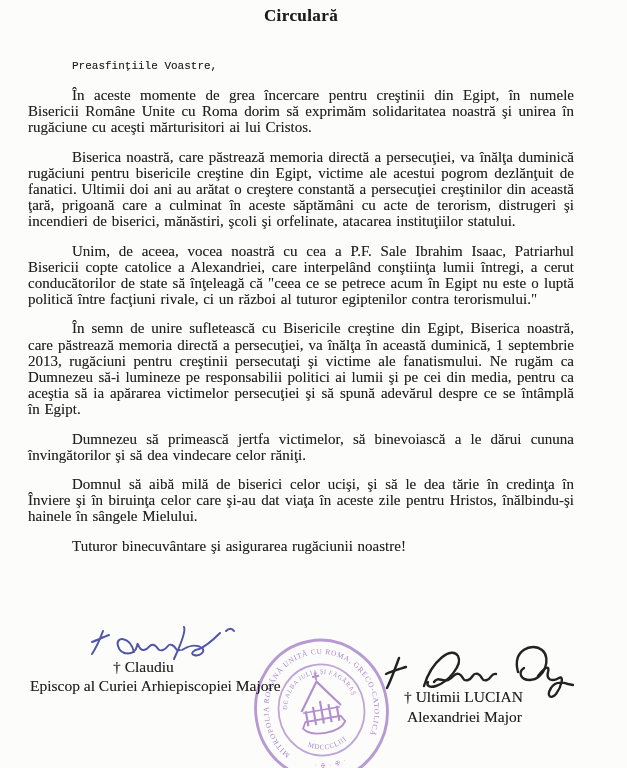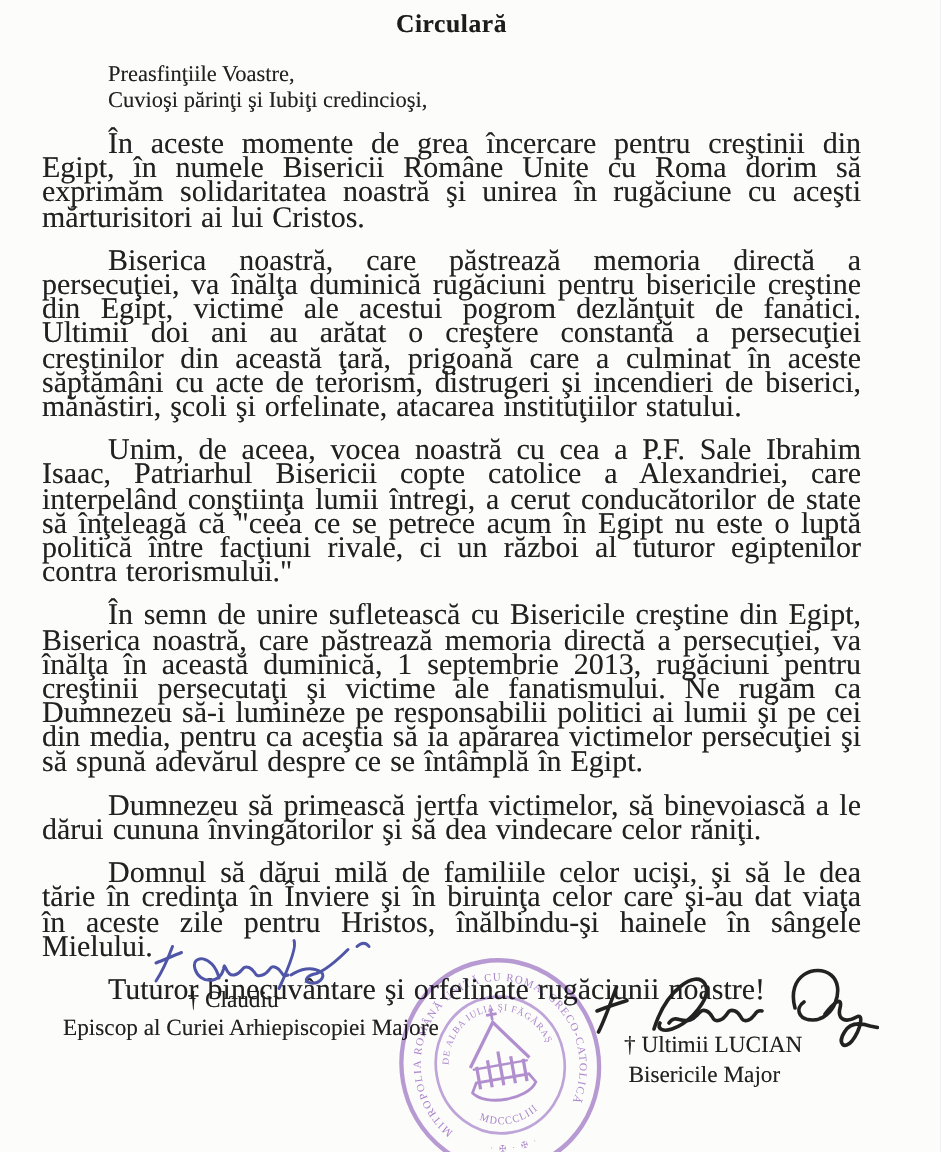--- a/index.html
+++ b/index.html
@@ -16,37 +16,38 @@
   .doc-title{
     margin:2px 0 0 0;
     text-align:center;
     font-size:17px;
     font-weight:bold;
     letter-spacing:.4px;
     color:#1c1c1c;
     text-shadow:0 0 .4px rgba(0,0,0,.45);
   }
   .salutation{
-    margin:16px 0 12px 44px;
-    font-size:15px;
+    margin:32px 0 12px 44px;
+    font-size:11px;
     line-height:17px;
     text-shadow:0 0 .4px rgba(0,0,0,.35);
+    font-family:Liberation Mono, monospace;
   }
   .body-text p{
     margin:0 0 13px 0;
-    font-size:20px;
+    font-size:15px;
     line-height:16.2px;
     text-align:justify;
     text-indent:44px;
     word-spacing:1px;
     text-shadow:0 0 .4px rgba(0,0,0,.35);
   }
   .signature-area{
     position:absolute;
-    left:12px;top:616px;
+    left:0;top:616px;
     width:504px;height:152px;
   }
   .sig-script{position:absolute;}
   .sig-name{
     position:absolute;
     font-size:15.5px;
     line-height:17px;
     text-shadow:0 0 .4px rgba(0,0,0,.35);
     white-space:nowrap;
   }
@@ -63,31 +64,30 @@
 </head>
 <body>
 
 <div class="page">
   <div class="content">
 
     <h1 class="doc-title"><span>Circulară</span></h1>
 
     <div class="salutation">
       <div>Preasfinţiile Voastre,</div>
-      <div>Cuvioşi părinţi şi Iubiţi credincioşi,</div>
     </div>
 
     <div class="body-text">
       <p>În aceste momente de grea încercare pentru creştinii din Egipt, în numele Bisericii Române Unite cu Roma dorim să exprimăm solidaritatea noastră şi unirea în rugăciune cu aceşti mărturisitori ai lui Cristos.</p>
       <p>Biserica noastră, care păstrează memoria directă a persecuţiei, va înălţa duminică rugăciuni pentru bisericile creştine din Egipt, victime ale acestui pogrom dezlănţuit de fanatici. Ultimii doi ani au arătat o creştere constantă a persecuţiei creştinilor din această ţară, prigoană care a culminat în aceste săptămâni cu acte de terorism, distrugeri şi incendieri de biserici, mănăstiri, şcoli şi orfelinate, atacarea instituţiilor statului.</p>
       <p>Unim, de aceea, vocea noastră cu cea a P.F. Sale Ibrahim Isaac, Patriarhul Bisericii copte catolice a Alexandriei, care interpelând conştiinţa lumii întregi, a cerut conducătorilor de state să înţeleagă că "ceea ce se petrece acum în Egipt nu este o luptă politică între facţiuni rivale, ci un război al tuturor egiptenilor contra terorismului."</p>
       <p>În semn de unire sufletească cu Bisericile creştine din Egipt, Biserica noastră, care păstrează memoria directă a persecuţiei, va înălţa în această duminică, 1 septembrie 2013, rugăciuni pentru creştinii persecutaţi şi victime ale fanatismului. Ne rugăm ca Dumnezeu să-i lumineze pe responsabilii politici ai lumii şi pe cei din media, pentru ca aceştia să ia apărarea victimelor persecuţiei şi să spună adevărul despre ce se întâmplă în Egipt.</p>
       <p>Dumnezeu să primească jertfa victimelor, să binevoiască a le dărui cununa învingătorilor şi să dea vindecare celor răniţi.</p>
-      <p>Domnul să dărui milă de familiile celor ucişi, şi să le dea tărie în credinţa în Înviere şi în biruinţa celor care şi-au dat viaţa în aceste zile pentru Hristos, înălbindu-şi hainele în sângele Mielului.</p>
-      <p>Tuturor binecuvântare şi orfelinate rugăciunii noastre!</p>
+      <p>Domnul să aibă milă de biserici celor ucişi, şi să le dea tărie în credinţa în Înviere şi în biruinţa celor care şi-au dat viaţa în aceste zile pentru Hristos, înălbindu-şi hainele în sângele Mielului.</p>
+      <p>Tuturor binecuvântare şi asigurarea rugăciunii noastre!</p>
     </div>
   </div>
 
   <div class="signature-area">
 
     <svg class="sig-script" style="left:86px;top:8px;" width="152" height="44" viewBox="0 0 152 44">
       <g fill="none" stroke="#4f55a7" stroke-width="2" stroke-linecap="round">
         <path d="M6,18 C11,16 18,13 23,11"></path>
         <path d="M17,7 C14,15 10,24 6,30"></path>
         <path d="M48,28 C44,12 29,12 32,22 C35,32 49,32 51,22 C52,15 52,27 58,26 C64,25 63,19 68,21 C73,23 71,28 77,26 C83,24 81,19 86,21 C91,23 89,28 94,26"></path>
@@ -137,15 +137,15 @@
         <path d="M8,32 C15,29 22,27 28,25"></path>
         <path d="M21,16 C17,27 13,38 9,46"></path>
         <path d="M46,44 C54,18 74,4 80,14 C85,23 70,40 58,44 C52,46 48,44 50,40"></path>
         <path d="M56,40 C60,34 64,40 70,38 C76,36 76,30 81,32 C86,34 84,40 90,38 C96,36 94,30 100,32 C105,34 103,40 109,38 C114,36 113,31 118,32"></path>
         <path d="M140,30 C134,8 154,0 164,8 C174,16 166,38 152,38 C142,38 140,30 146,26"></path>
         <path d="M160,34 C166,26 172,22 170,30 C168,38 174,40 181,36 C186,33 184,44 178,52 C173,58 168,54 173,46 C177,39 184,40 190,42 L195,43"></path>
       </g>
     </svg>
 
     <div class="sig-name" style="left:404px;top:72px;">† Ultimii LUCIAN</div>
-    <div class="sig-name" style="left:407px;top:92px;">Bisericile Major</div>
+    <div class="sig-name" style="left:407px;top:92px;">Alexandriei Major</div>
   </div>
 </div>
 
 </body></html>

